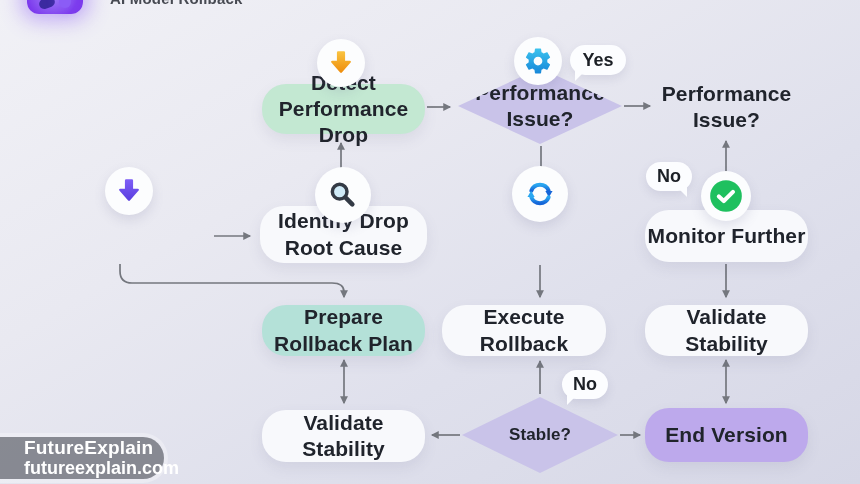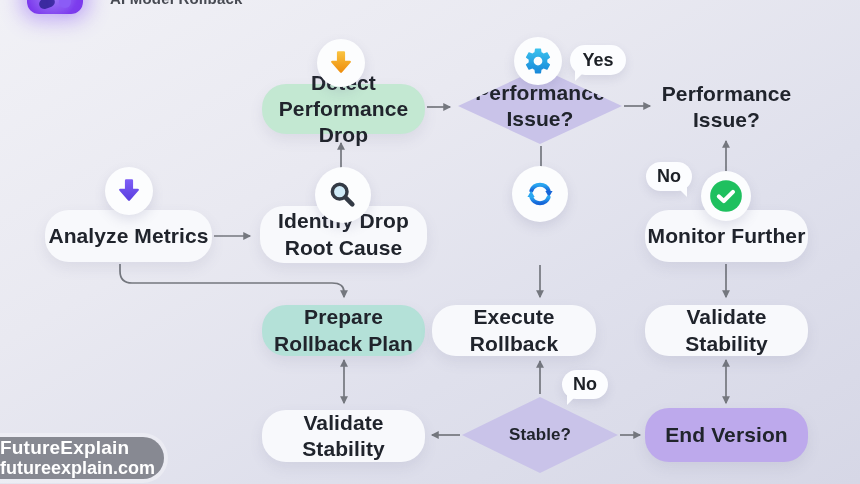--- a/index.html
+++ b/index.html
@@ -34,21 +34,21 @@
     background:#c9c3e9;box-shadow:none;}
   .plain{background:transparent;box-shadow:none;}
   #n-detect{left:262px;top:84px;width:163px;height:50px;}
   #n-diamond1{left:458px;top:68px;width:164px;height:76px;}
   #n-perf-end{left:645px;top:86px;width:163px;height:42px;}
   #n-analyze{left:45px;top:210px;width:167px;height:52px;}
   #n-identify{left:260px;top:206px;width:167px;height:57px;}
   #n-rollback{left:458px;top:206px;width:164px;height:57px;}
   #n-monitor{left:645px;top:210px;width:163px;height:52px;}
   #n-prepare{left:262px;top:305px;width:163px;height:51px;}
-  #n-execute{left:432px;top:305px;width:164px;height:51px;}
+  #n-execute{left:442px;top:305px;width:164px;height:51px;}
   #n-validate-mid{left:645px;top:305px;width:163px;height:51px;}
   #n-validate-bot{left:262px;top:410px;width:163px;height:52px;}
   #n-diamond2{left:462px;top:397px;width:156px;height:76px;font-size:17px;}
   #n-end{left:645px;top:408px;width:163px;height:54px;}
   
   .icon-circle{position:absolute;background:#fcfdfe;border-radius:50%;
     display:flex;align-items:center;justify-content:center;z-index:3;
     box-shadow:0 5px 12px rgba(100,100,140,.16);}
   #ic-detect{left:317px;top:39px;width:48px;height:48px;}
   #ic-gear{left:514px;top:37px;width:48px;height:48px;}
@@ -62,21 +62,21 @@
     color:#1c2026;box-shadow:0 4px 10px rgba(100,100,140,.14);z-index:4;}
   .bubble::after{content:'';position:absolute;width:12px;height:12px;background:#fcfdff;}
   .tail-bl::after{left:5px;bottom:-6px;clip-path:polygon(0 0,100% 0,0 100%);}
   .tail-br::after{right:5px;bottom:-6px;clip-path:polygon(0 0,100% 0,100% 100%);}
   #b-yes{left:570px;top:45px;width:56px;height:30px;}
   #b-no1{left:646px;top:162px;width:46px;height:29px;}
   #b-no2{left:562px;top:370px;width:46px;height:29px;}
   
   .watermark{position:absolute;left:0;top:437px;width:164px;height:42px;z-index:6;
     background:rgba(128,130,139,.93);border-radius:0 22px 22px 0;color:#fff;
-    display:flex;flex-direction:column;justify-content:center;padding-left:0;
+    display:flex;flex-direction:column;justify-content:center;padding-left:24px;
     box-sizing:border-box;box-shadow:0 0 0 4px rgba(255,255,255,.30);}
   .wm-name{font-size:19px;font-weight:700;letter-spacing:.2px;line-height:1.08;}
   .wm-url{font-size:18px;font-weight:700;line-height:1.08;}
 </style>
 </head>
 <body>
 
 <div class="canvas">
 
   <div class="logo">
@@ -108,21 +108,20 @@
       <path d="M620,435 L640,435" marker-end="url(#arr)"></path>
     </g>
   </svg>
 
   <div class="node mint" id="n-detect">Detect Performance
 Drop</div>
   <div class="node diamond" id="n-diamond1">Performance
 Issue?</div>
   <div class="node plain" id="n-perf-end">Performance
 Issue?</div>
-  <div class="node white" id="n-analyze">Analyze Metrics</div>
   <div class="node white" id="n-identify">Identify Drop
 Root Cause</div>
   <div class="node white" id="n-monitor">Monitor Further</div>
   <div class="node teal" id="n-prepare">Prepare Rollback Plan</div>
   <div class="node white" id="n-execute">Execute Rollback</div>
   <div class="node white" id="n-validate-mid">Validate Stability</div>
   <div class="node white" id="n-validate-bot">Validate Stability</div>
   <div class="node diamond" id="n-diamond2">Stable?</div>
   <div class="node endp" id="n-end">End Version</div>
 

